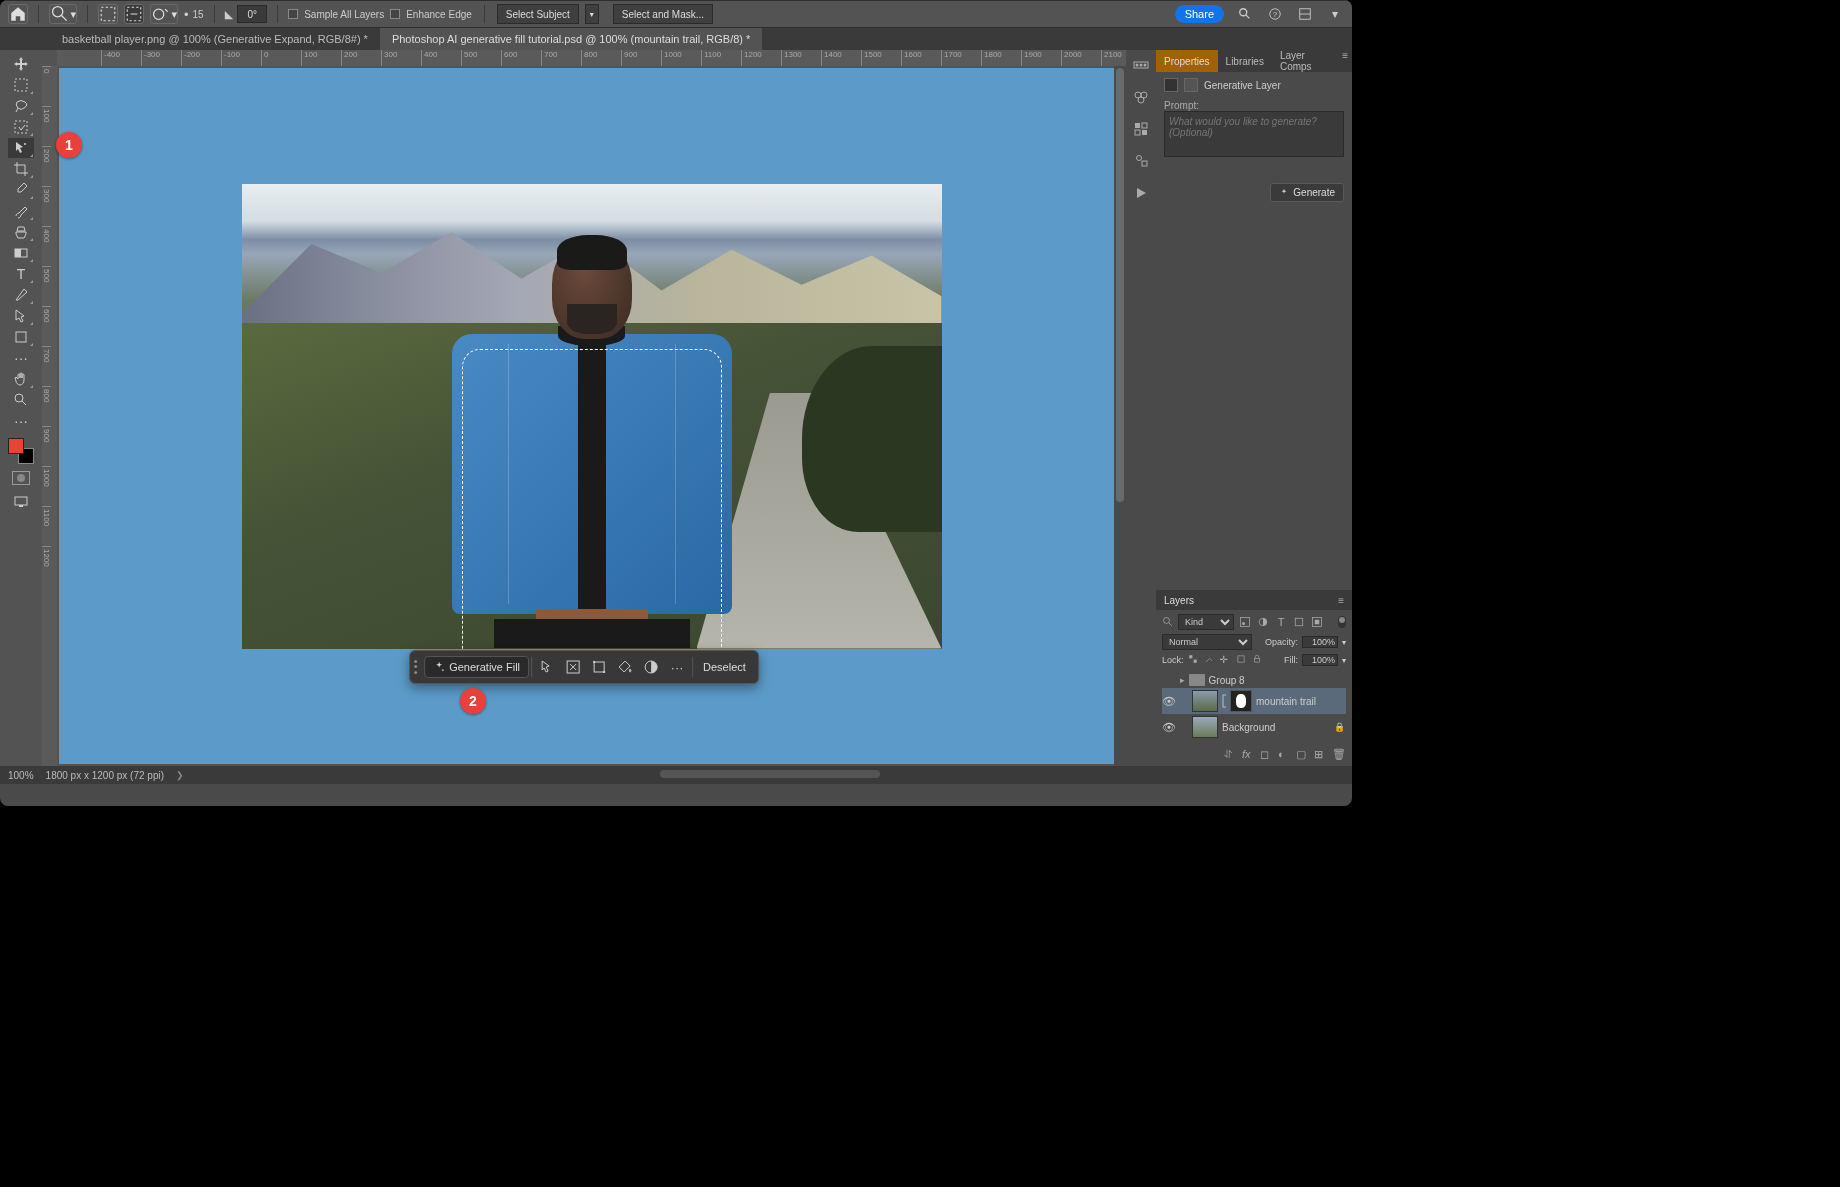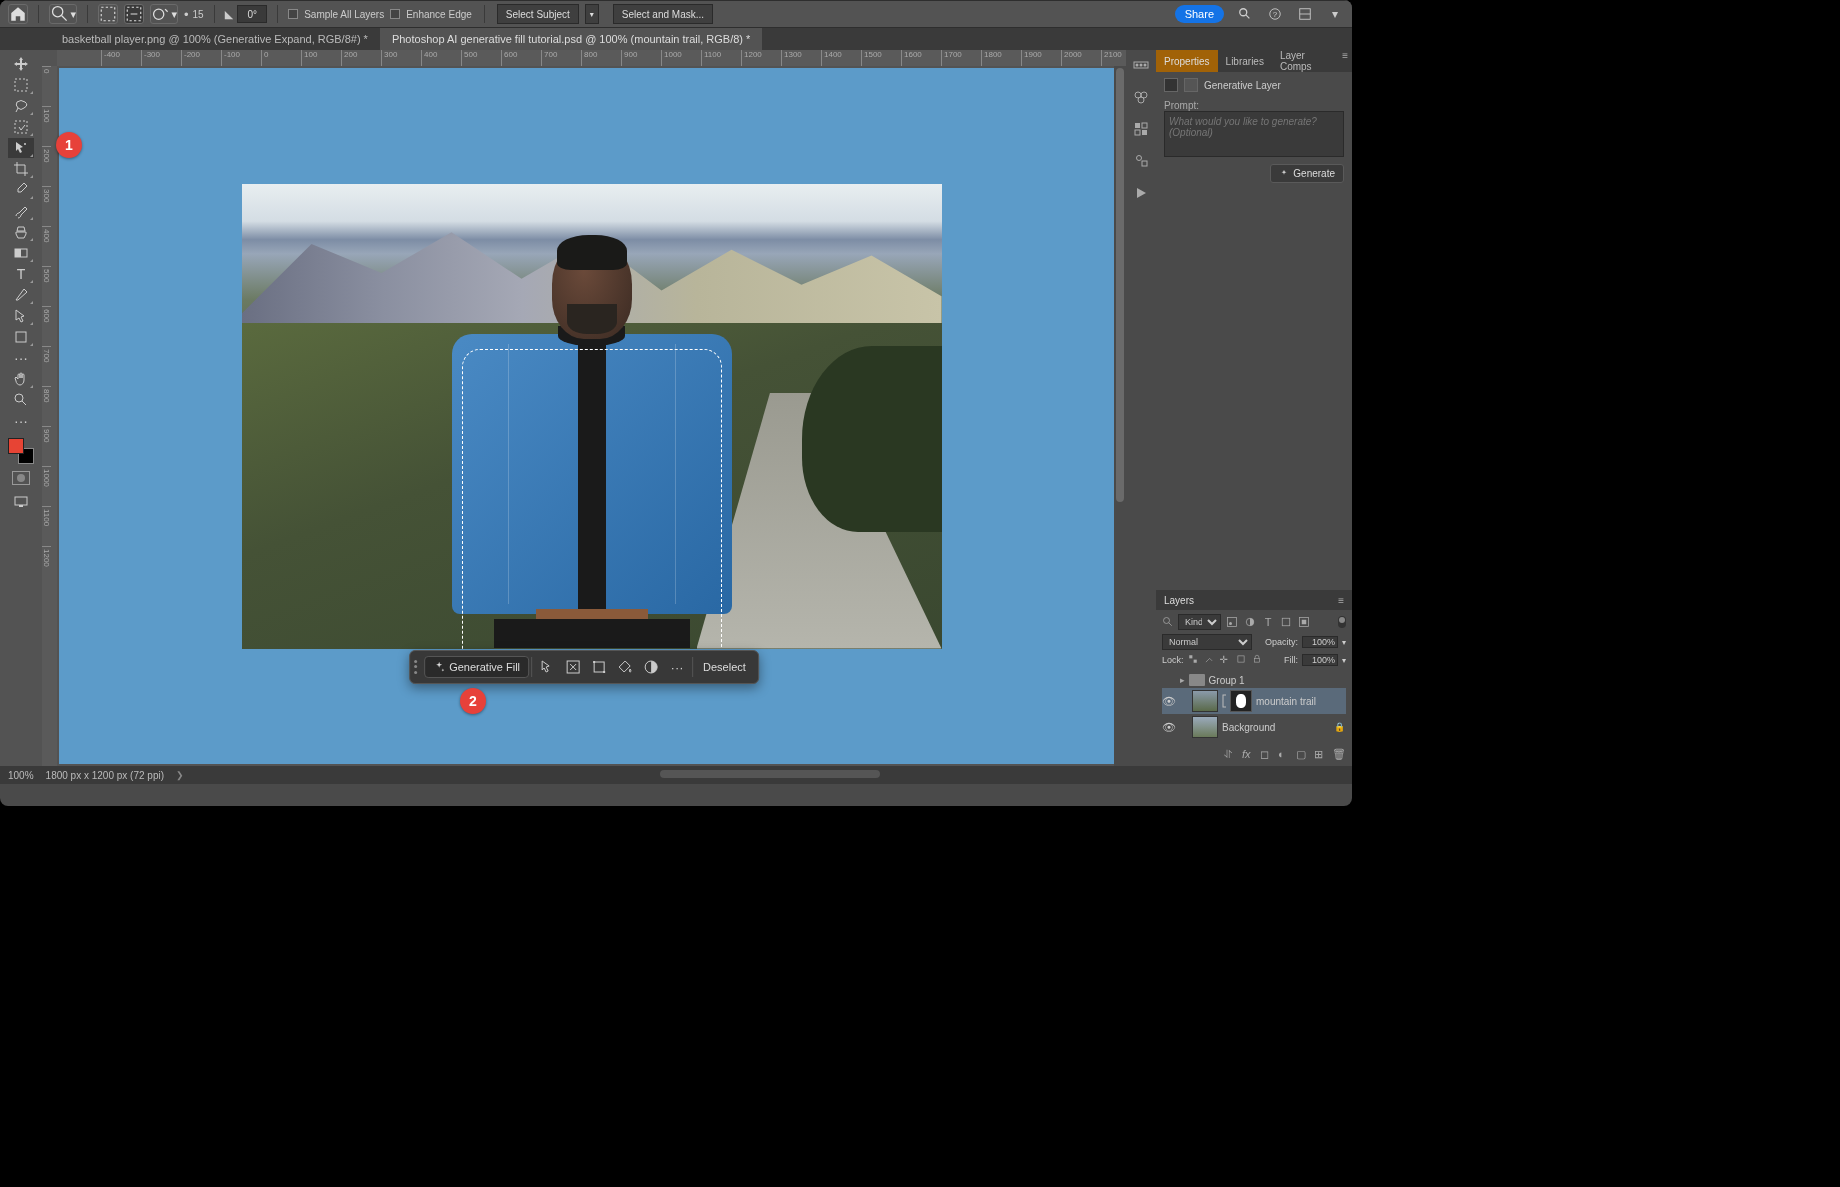--- a/index.html
+++ b/index.html
@@ -86,27 +86,27 @@
   
   .rightpanel { width: 196px; background: #4a4a4a; display: flex; flex-direction: column; }
   .panel-tabs { height: 22px; display: flex; font-size: 10px; color: #bbb; background: #3a3a3a; }
   .panel-tab { padding: 0 8px; display:flex;align-items:center; }
   .panel-tab.active { background: #a16207; color: #ddd; text-align: center; }
   .properties-body { padding: 6px 8px; flex: 0 0 auto; }
   .prop-header{display:flex;align-items:center;gap:6px;font-size:10px;color:#ccc;margin-bottom:8px;}
   .prop-icon{width:14px;height:14px;background:#333;border:1px solid #666;}
   .prompt-label{font-size:10px;color:#aaa;margin-bottom:0;}
   .prompt-box{background:#3a3a3a;border:1px solid #2a2a2a;width:100%;height:46px;font-size:10px;color:#888;padding:4px;font-style:italic;resize:none;}
-  .gen-btn{float:right;margin-top:3px;background:#3a3a3a;border:1px solid #5a5a5a;color:#ddd;padding:3px 8px;font-size:10px;border-radius:3px;display:flex;align-items:center;gap:4px;}
+  .gen-btn{float:right;margin-top:22px;background:#3a3a3a;border:1px solid #5a5a5a;color:#ddd;padding:3px 8px;font-size:10px;border-radius:3px;display:flex;align-items:center;gap:4px;}
   .panel-spacer{flex:1;}
 
   .layers-header{height:20px;background:#3a3a3a;font-size:10px;color:#ddd;padding:0 8px;display:flex;align-items:center;}
   .layers-body{padding:4px 6px;font-size:10px;color:#ccc;}
   .layers-row{display:flex;align-items:center;gap:4px;margin-bottom:4px;}
-  .kind-select{background:#3a3a3a;border:1px solid #2a2a2a;color:#ccc;font-size:9px;padding:1px 2px;width:43px;}
+  .kind-select{background:#3a3a3a;border:1px solid #2a2a2a;color:#ccc;font-size:9px;padding:1px 2px;width:56px;}
   .filter-icon{width:14px;height:14px;color:#aaa;font-size:11px;display:flex;align-items:center;justify-content:center;}
   .blend-select{background:#3a3a3a;border:1px solid #2a2a2a;color:#ccc;font-size:9px;padding:1px 2px;width:90px;}
   .pct{background:#3a3a3a;border:1px solid #2a2a2a;color:#ccc;font-size:9px;width:36px;text-align:right;padding:0 2px;}
   .lock-row{display:flex;align-items:center;gap:4px;font-size:9px;margin-bottom:6px;}
   .lock-icon{width:12px;height:12px;color:#aaa;font-size:10px;}
   .layer-item{display:flex;align-items:center;gap:4px;padding:2px 0;}
   .layer-item.selected{background:#5a6a7a;}
   .eye{width:14px;font-size:11px;color:#ccc;text-align:center;}
   .layer-thumb{width:26px;height:22px;background:#777;border:1px solid #333;}
   .layer-mask{width:22px;height:22px;background:#222;border:1px solid #555;display:flex;align-items:center;justify-content:center;}
@@ -582,21 +582,21 @@
               </svg></div>
           <span style="margin-left:auto;">Fill:</span>
           <input class="pct" value="100%" style="">
           <span style="font-size:8px;">▾</span>
         </div>
 
         <div class="group-row">
           <div class="eye"></div>
           <span style="font-size:9px;color:#aaa;">▸</span>
           <div class="folder-icon"></div>
-          <span class="layer-name">Group 1</span>
+          <span class="layer-name">Group 8</span>
         </div>
         <div class="layer-item selected">
           <div class="eye">👁</div>
           <div style="width:8px;"></div>
           <div class="layer-thumb" style="background:linear-gradient(#8a9aaa,#5a6a4a);"></div>
           <div style="width:4px;height:18px;display:flex;align-items:center;">
               <svg width="6" height="14">
                 <rect x="1" y="1" width="4" height="12" fill="none" stroke="#bbb"></rect>
               </svg>
             </div>

